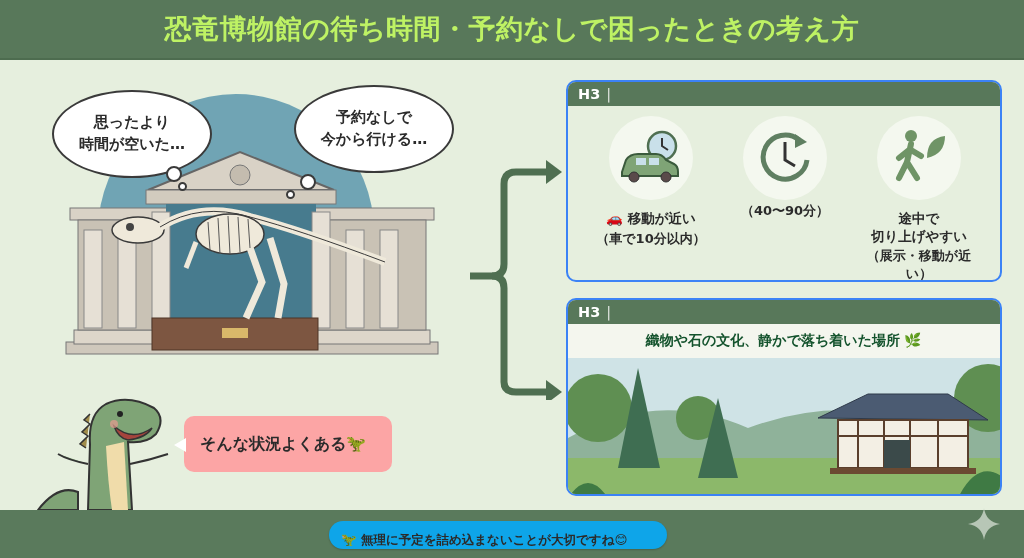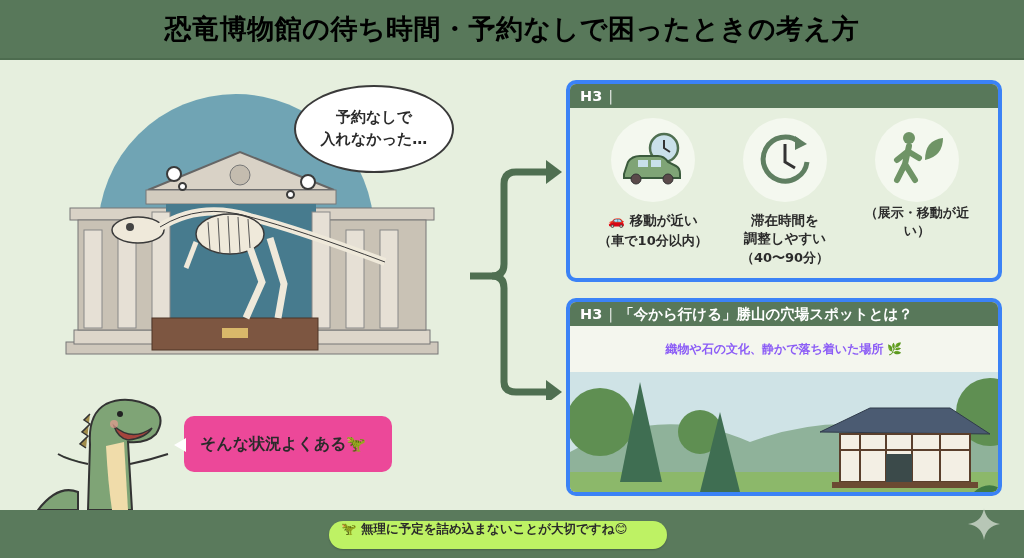--- a/index.html
+++ b/index.html
@@ -9,72 +9,72 @@
     font-family: "DejaVu Sans", "Liberation Sans", sans-serif;
     position: relative;
     color: #2b2b2b;
   }
   .header {
     position: absolute; left: 0; top: 0; width: 1024px; height: 60px;
     background: #58785a;
     display: flex; align-items: center; justify-content: center;
     border-bottom: 2px solid #4d6c4f;
   }
-  .header h1 { color: #000000; font-size: 27px; font-weight: bold; letter-spacing: 0.5px; }
+  .header h1 { color: #bef264; font-size: 27px; font-weight: bold; letter-spacing: 0.5px; }
   .footer {
     position: absolute; left: 0; top: 510px; width: 1024px; height: 48px;
     background: #5a7a5c;
   }
   .footer-pill {
     position: absolute; left: 329px; top: 521px; width: 338px; height: 28px;
-    background: #bef264; border-radius: 14px;
-    display: flex; align-items: flex-start; padding-left: 12px;
+    background: #0ea5e9; border-radius: 14px;
+    display: flex; align-items: flex-end; padding-left: 12px;
     font-size: 12.5px; font-weight: bold; color: #2b2b2b;
     box-shadow: 0 1px 2px rgba(0,0,0,0.2);
   }
   .sparkle { position: absolute; left: 966px; top: 506px; width: 36px; height: 36px; }
 
   
   .scene { position: absolute; left: 0; top: 62px; width: 480px; height: 300px; }
   .bubble {
     position: absolute; background: #fff; border: 2px solid #3a3a3a;
     border-radius: 50%; display: flex; align-items: center; justify-content: center;
     text-align: center; font-weight: bold; font-size: 15px; line-height: 1.45;
   }
   .dot { position: absolute; background: #fff; border: 2px solid #3a3a3a; border-radius: 50%; }
 
   .talk {
     position: absolute; left: 184px; top: 416px; width: 208px; height: 56px;
-    background: #ec4899; border-radius: 10px; display: flex; align-items: center;
+    background: #fca5a5; border-radius: 10px; display: flex; align-items: center;
     padding-left: 16px; font-size: 16px; font-weight: bold;
   }
   .talk:before {
     content: ""; position: absolute; left: -10px; top: 22px;
     border-right: 12px solid #fff; border-top: 7px solid transparent; border-bottom: 7px solid transparent;
   }
 
   
   .card {
     position: absolute; left: 566px; width: 436px;
-    background: #e6efde; border: 4px solid #3b82f6; border-radius: 10px; overflow: hidden;
+    background: #e6efde; border: 2px solid #3b82f6; border-radius: 10px; overflow: hidden;
   }
   .card-head {
     height: 24px; background: #58785a; color: #fff; font-weight: bold; font-size: 14.5px;
     display: flex; align-items: center; padding-left: 10px; white-space: nowrap;
   }
   .card-head .sep { margin: 0 6px; opacity: 0.8; font-weight: normal; }
   .points { display: flex; justify-content: space-between; padding: 10px 20px 0 22px; }
   .point { width: 122px; display: flex; flex-direction: column; align-items: center; }
   .circ { width: 84px; height: 84px; border-radius: 50%; background: #f4f8ef; display: flex; align-items: center; justify-content: center; }
   .p-title { margin-top: 10px; font-size: 13.5px; font-weight: bold; text-align: center; line-height: 1.3; }
   .p-sub { font-size: 13px; font-weight: bold; text-align: center; margin-top: 2px; }
 
   .subtitle-bar {
-    height: 46px; background: #f4f6ee; display: flex; align-items: center; justify-content: center;
-    font-size: 12px; font-weight: bold; color: #8b5cf6;
+    height: 34px; background: #f4f6ee; display: flex; align-items: center; justify-content: center;
+    font-size: 14px; font-weight: bold; color: #14532d;
   }
   .landscape { height: 138px; position: relative; overflow: hidden; }
 </style>
 </head>
 <body>
 
 <div class="header">
   <h1>恐竜博物館の待ち時間・予約なしで困ったときの考え方</h1>
 </div>
 
@@ -119,25 +119,28 @@
     <g stroke="#555" stroke-width="1">
       <line x1="208" y1="160" x2="210" y2="188"></line>
         <line x1="218" y1="156" x2="220" y2="192"></line>
       <line x1="228" y1="154" x2="230" y2="192"></line>
         <line x1="238" y1="155" x2="240" y2="190"></line>
       <line x1="248" y1="157" x2="250" y2="186"></line>
     </g>
     <circle cx="130" cy="165" r="4" fill="#444"></circle>
   </svg>
 
+  <div class="bubble" style="left:52px; top:28px; width:160px; height:88px;">
+    <div><span>思ったより</span><br><span>時間が空いた…</span></div>
+  </div>
   <div class="dot" style="left:166px; top:104px; width:16px; height:16px;"></div>
   <div class="dot" style="left:178px; top:120px; width:9px; height:9px;"></div>
 
   <div class="bubble" style="left:294px; top:23px; width:160px; height:88px;">
-    <div><span>予約なしで</span><br><span>入れなかった…</span></div>
+    <div><span>予約なしで</span><br><span>今から行ける…</span></div>
   </div>
   <div class="dot" style="left:300px; top:112px; width:16px; height:16px;"></div>
   <div class="dot" style="left:286px; top:128px; width:9px; height:9px;"></div>
 </div>
 
 <svg style="position:absolute; left:28px; top:384px;" width="150" height="128" viewBox="0 0 150 128">
   <path d="M10 126 Q30 100 50 108 L50 126 Z" fill="#7fa476" stroke="#333" stroke-width="2"></path>
   <path d="M60 126 L62 60 Q60 30 78 20 Q100 10 126 24 Q138 34 128 50 Q118 60 100 58 L104 126 Z" fill="#7fa476" stroke="#333" stroke-width="2"></path>
   <path d="M78 62 Q80 100 84 126 L100 126 L96 58 Z" fill="#f0dcaa"></path>
   <path d="M86 42 Q104 58 124 44 Q118 54 100 56 Q90 54 86 42 Z" fill="#a5443d" stroke="#333" stroke-width="1.5"></path>
@@ -181,41 +184,40 @@
       <div class="p-sub">（車で10分以内）</div>
     </div>
     <div class="point">
       <div class="circ">
         <svg width="64" height="64" viewBox="0 0 64 64">
           <path d="M54 34 A22 22 0 1 1 46 14" fill="none" stroke="#5f7f61" stroke-width="5"></path>
           <polygon points="42,8 54,16 42,22" fill="#5f7f61"></polygon>
           <path d="M32 16 L32 34 L42 40" stroke="#333" stroke-width="3" fill="none"></path>
         </svg>
       </div>
-      <div class="p-title"><span>滞在時間を</span><br><span>調整しやすい</span></div>
       <div class="p-sub">（40〜90分）</div>
     </div>
     <div class="point">
       <div class="circ">
         <svg width="64" height="64" viewBox="0 0 64 64">
           <circle cx="24" cy="10" r="6" fill="#6f9466"></circle>
           <path d="M24 18 L20 36 L12 52 M20 36 L30 52 M22 24 L12 32 M24 24 L34 30" stroke="#6f9466" stroke-width="6" stroke-linecap="round" fill="none"></path>
           <path d="M40 32 Q40 12 58 10 Q58 28 40 32 Z" fill="#6f9466"></path>
         </svg>
       </div>
+      <div class="p-title"><span>途中で</span><br><span>切り上げやすい</span></div>
       <div class="p-sub">（展示・移動が近い）</div>
     </div>
   </div>
 </div>
 
 <div class="card" style="top:298px; height:198px;">
   <div class="card-head">
     <span>H3</span>
       <span class="sep">|</span>
-      <span>「今から行ける」勝山の穴場スポットとは？</span>
   </div>
   <div class="subtitle-bar">織物や石の文化、静かで落ち着いた場所 🌿</div>
   <div class="landscape">
     <svg width="436" height="140" viewBox="0 0 436 140">
       <rect width="436" height="140" fill="#cfe3e6"></rect>
       <path d="M0 80 Q90 30 180 70 Q260 40 340 60 L436 50 L436 140 L0 140 Z" fill="#8fb29a"></path>
       <rect x="0" y="100" width="436" height="40" fill="#8cb86a"></rect>
       <g fill="#5f8f52">
         <circle cx="30" cy="50" r="34"></circle>
           <circle cx="130" cy="60" r="22"></circle>

